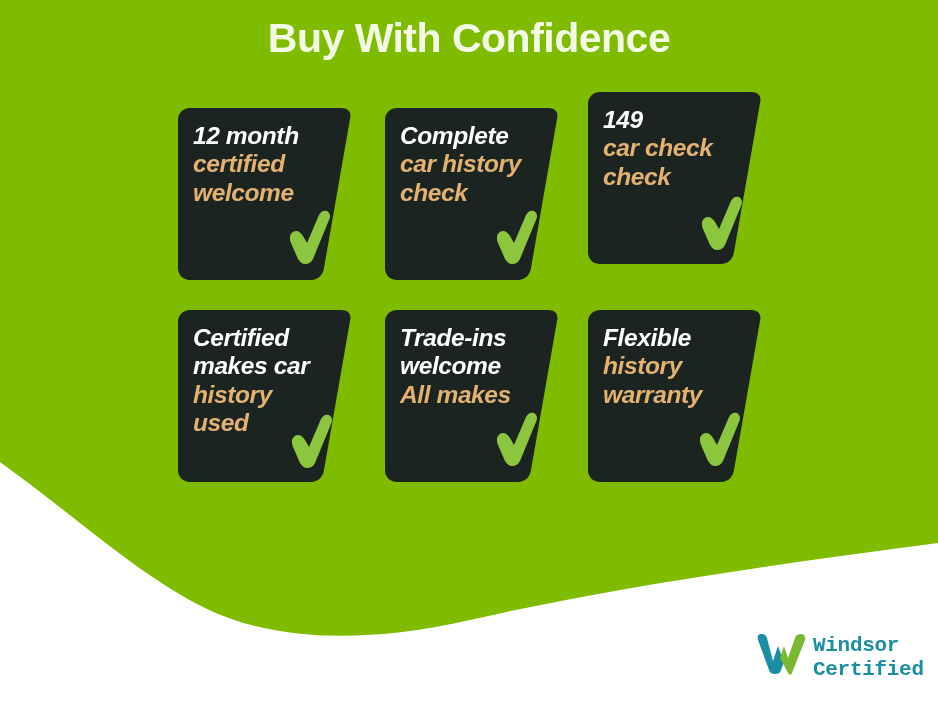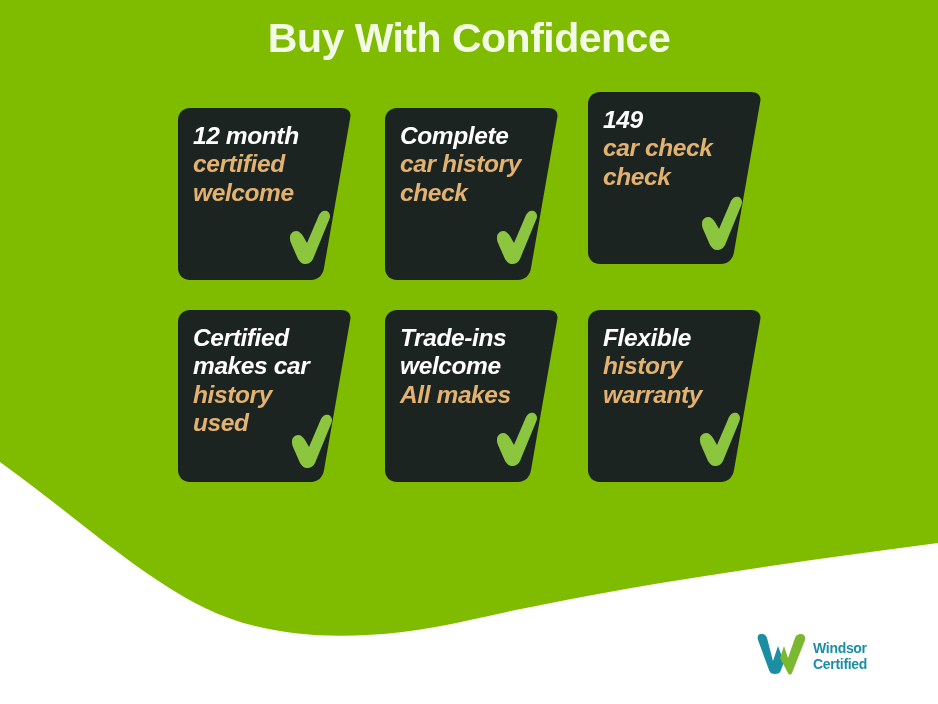--- a/index.html
+++ b/index.html
@@ -92,27 +92,27 @@
   #logo-mark {
     position: absolute;
     left: 0;
     top: 4px;
     width: 50px;
     height: 46px;
   }
   #logo-words {
     position: absolute;
     left: 56px;
-    top: 14px;
+    top: 8px;
     color: #1a8fa4;
-    font-size: 14px;
+    font-size: 21px;
     font-weight: bold;
     line-height: 1.15;
     letter-spacing: -0.3px;
-    font-family: Liberation Sans, sans-serif;
+    font-family: Liberation Mono, monospace;
   }
   #logo-words span { display: block; }
 </style>
 </head>
 <body>
 
 <div id="stage">
 
   <svg id="green-bg" viewBox="0 0 938 704" preserveAspectRatio="none">
     <path d="M0,0 L938,0 L938,543

